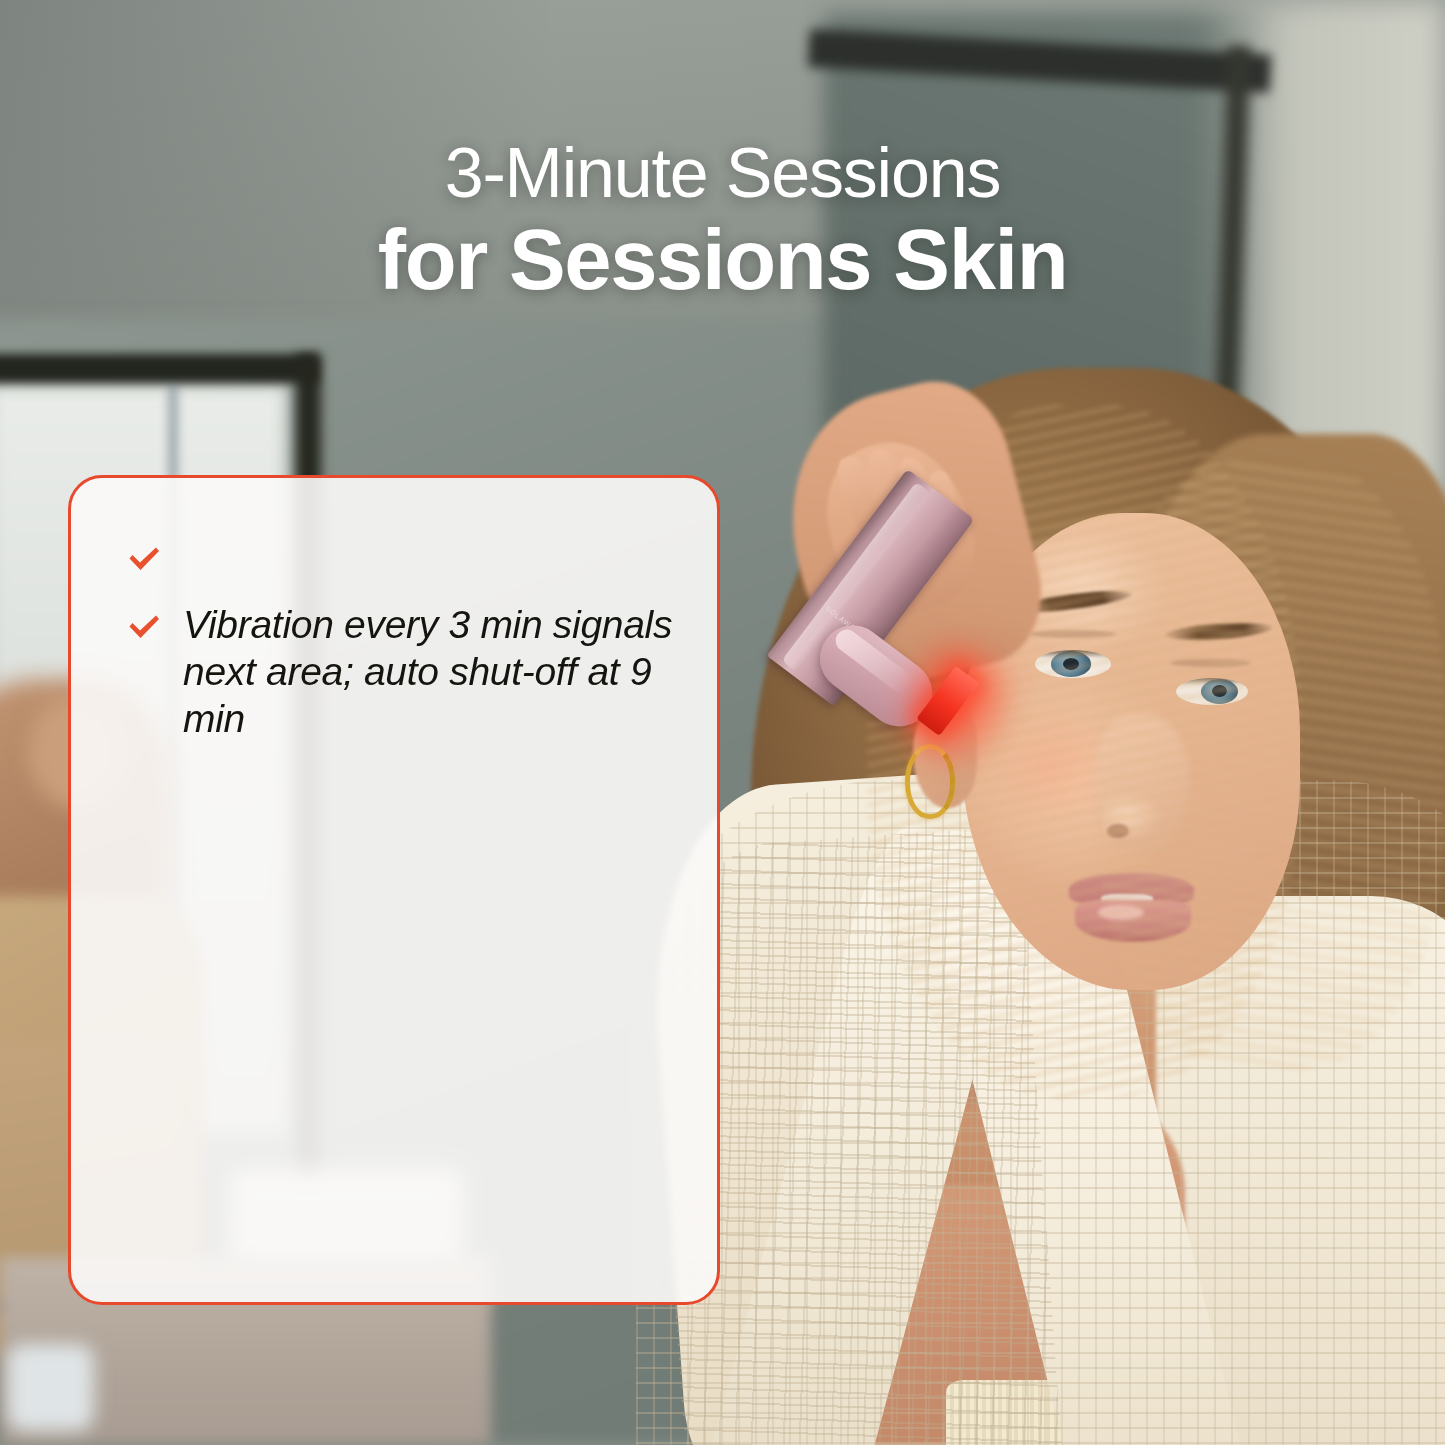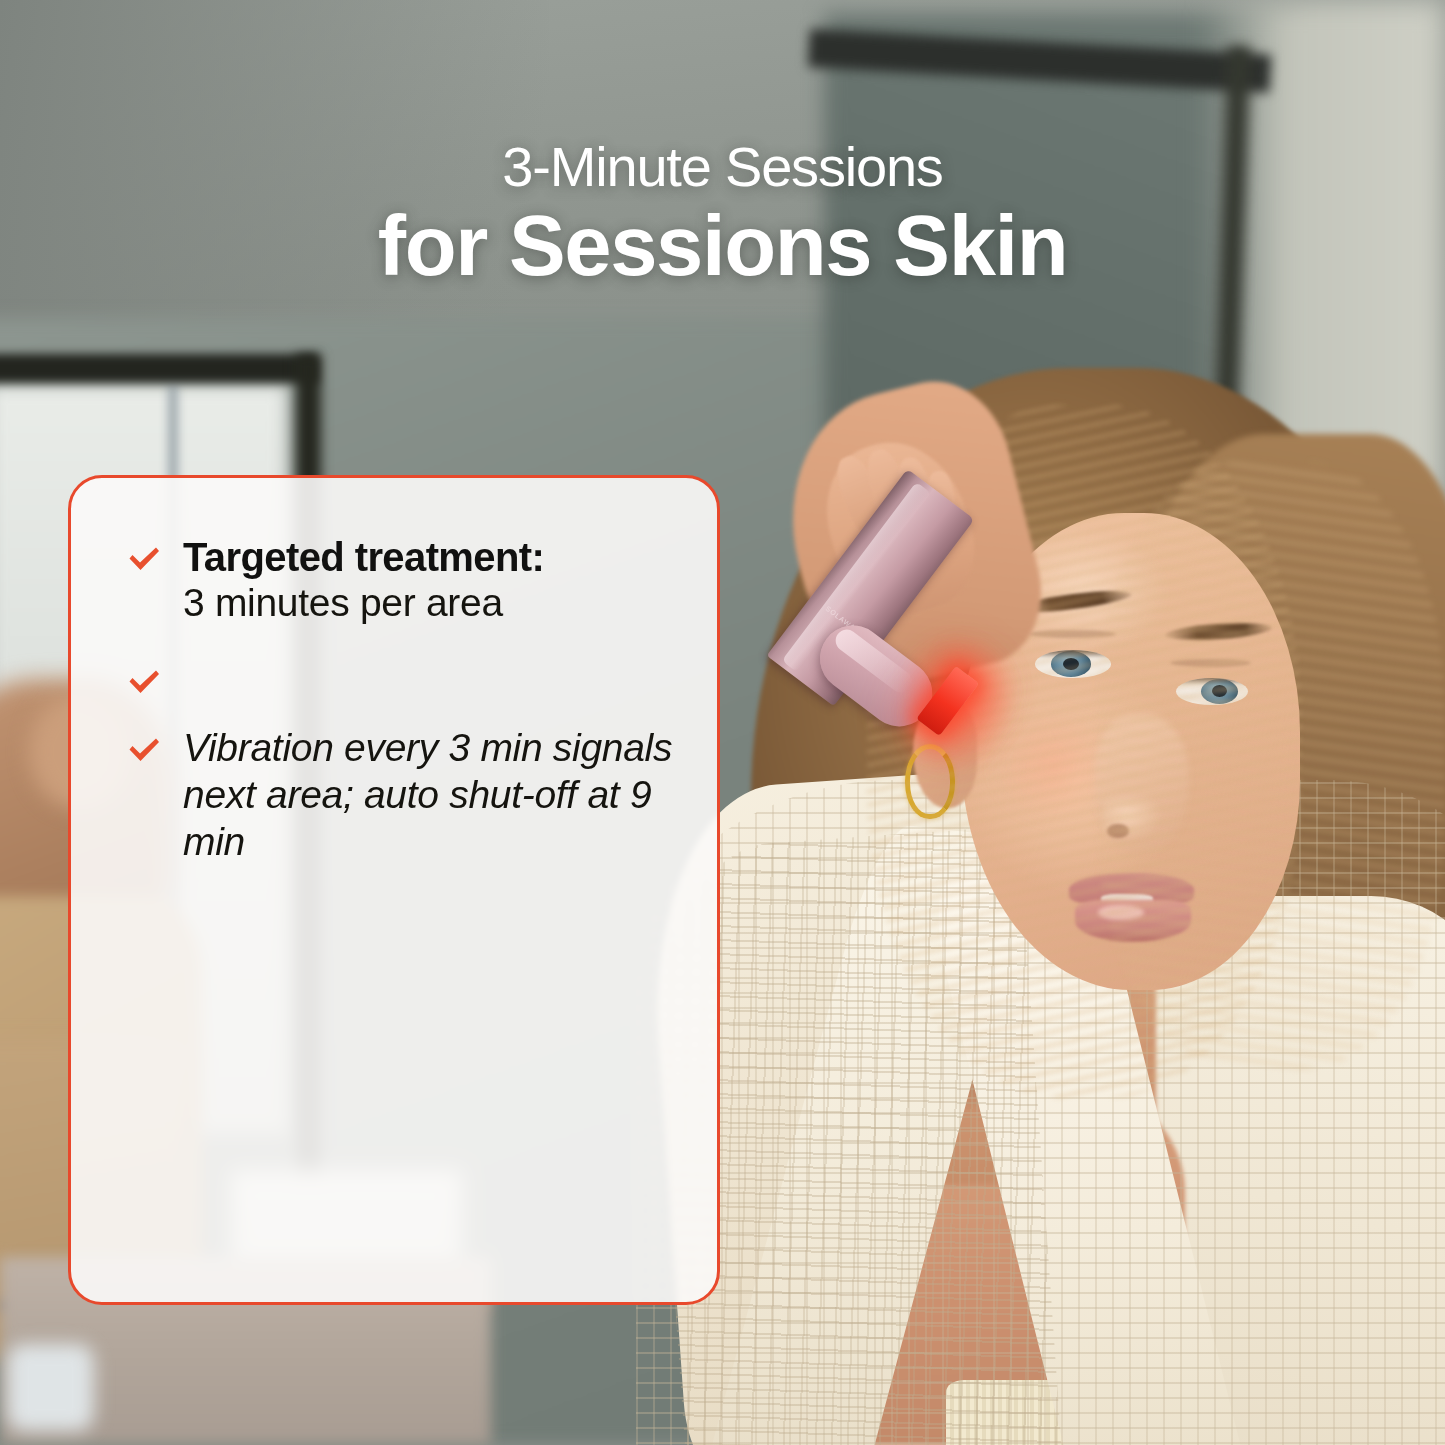--- a/index.html
+++ b/index.html
@@ -379,21 +379,21 @@
   }
 
   
   .headline{
     position:absolute;left:0;top:138px;width:100%;
     text-align:center;color:#ffffff;
     text-shadow:0 2px 14px rgba(40,45,40,.45);
     line-height:1.02;
     pointer-events:none;
   }
-  .hl-1{display:block;font-size:56px;font-weight:400;letter-spacing:-1.2px;}
+  .hl-1{display:block;font-size:70px;font-weight:400;letter-spacing:-1.2px;}
   .hl-2{display:block;font-size:85px;font-weight:700;letter-spacing:-1.4px;margin-top:8px;}
 
   
   .card{
     position:absolute;left:68px;top:475px;width:652px;height:830px;
     background:rgba(251,250,248,0.90);
     border:3px solid #e8492c;
     border-radius:34px;
     backdrop-filter:blur(3px);
     padding:56px 40px 40px 56px;
@@ -514,31 +514,20 @@
     <div class="led-bar"></div>
   </div>
 
   <div class="headline">
     <span class="hl-1">3-Minute Sessions</span>
     <span class="hl-2">for Sessions Skin</span>
   </div>
 
   <div class="card">
 
-    <div class="bullet">
-      <span class="check">
-        <svg viewBox="0 0 34 26" aria-hidden="true">
-          <path d="M2.5 12.5 L5.5 9 L13 16.5 L29 1.5 L32 5 L13.5 24 Z" fill="currentColor"></path>
-        </svg>
-      </span>
-      <span class="btext">
-        <span class="b-head">Targeted treatment:</span>
-        <span class="b-body">3 minutes per area</span>
-      </span>
-    </div>
 
     <div class="bullet">
       <span class="check">
         <svg viewBox="0 0 34 26" aria-hidden="true">
           <path d="M2.5 12.5 L5.5 9 L13 16.5 L29 1.5 L32 5 L13.5 24 Z" fill="currentColor"></path>
         </svg>
       </span>
       <span class="btext">
       </span>
     </div>

